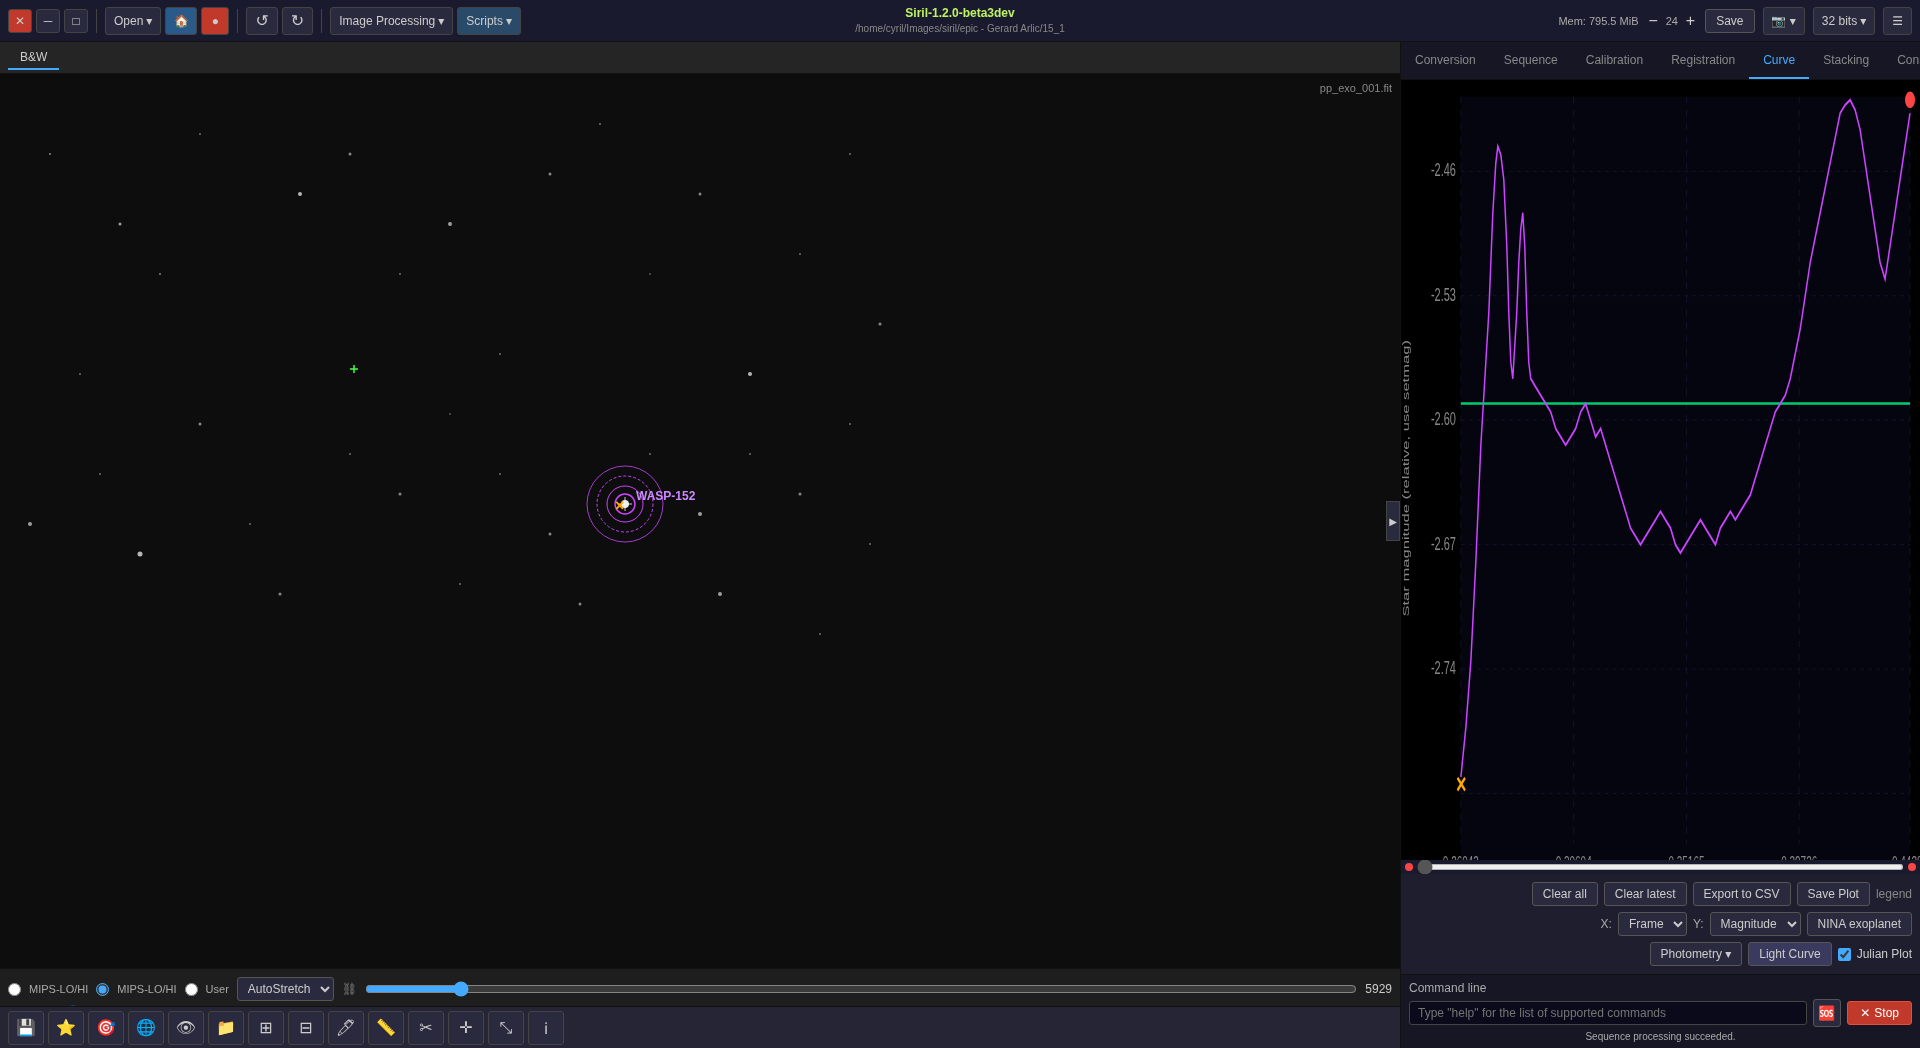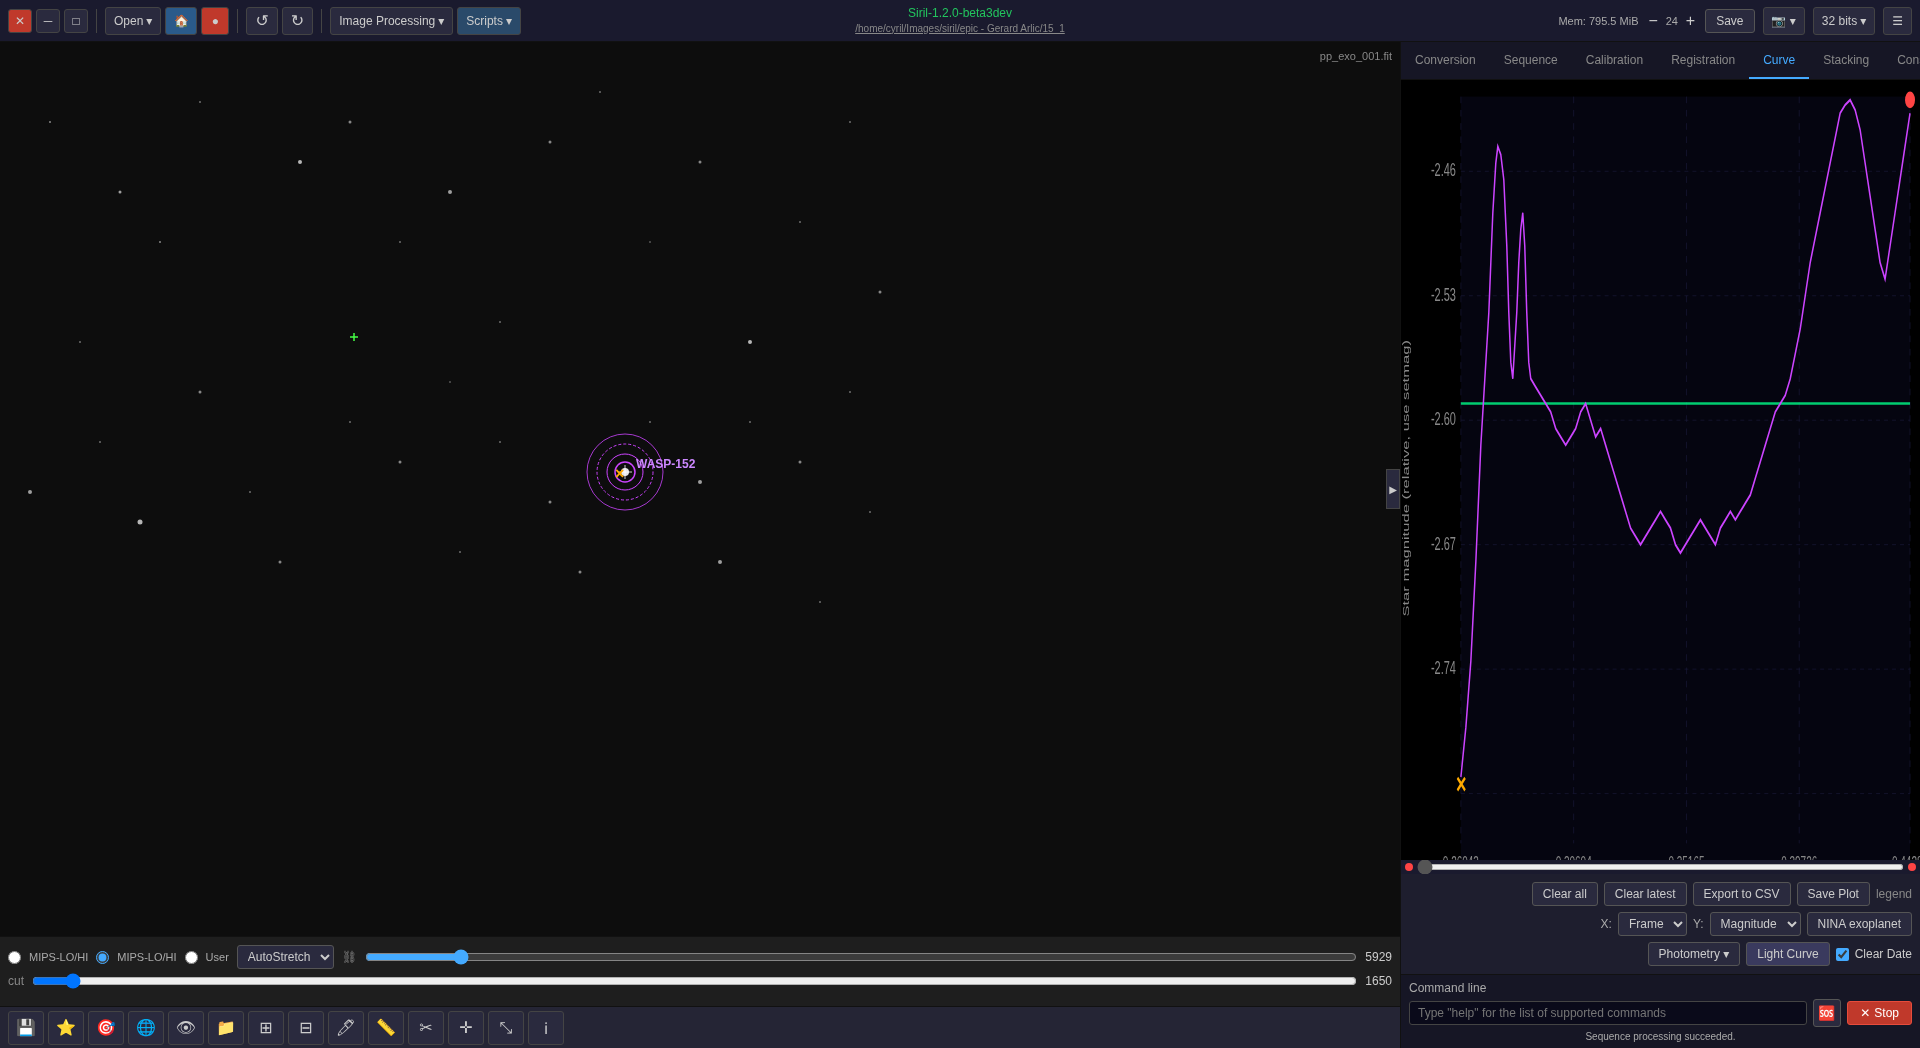--- a/index.html
+++ b/index.html
@@ -355,22 +355,22 @@
     <span>Image Processing</span>
     <span>▾</span>
   </button>
 
   <button class="tb-btn" style="background:#2a4a6a;">
     <span>Scripts</span>
     <span>▾</span>
   </button>
 
   <div class="title-center">
-    <div style="font-weight:normal;color:#22c55e;">Siril-1.2.0-beta3dev</div>
-    <div style="font-size:10px;color:#888;text-decoration:underline;">/home/cyril/Images/siril/epic - Gerard Arlic/15_1</div>
+    <div style="font-weight:bold;color:#bef264;">Siril-1.2.0-beta3dev</div>
+    <div style="font-size:10px;color:#888;">/home/cyril/Images/siril/epic - Gerard Arlic/15_1</div>
   </div>
 
   <div class="mem-info">
     <span>Mem: 795.5 MiB</span>
     <div class="zoom-ctrl">
       <button class="zoom-btn">−</button>
       <span style="min-width:20px;text-align:center;">24</span>
       <button class="zoom-btn">+</button>
     </div>
     <button class="ctrl-btn">Save</button>
@@ -380,20 +380,23 @@
       <span>▾</span>
     </button>
     <button class="tb-btn">☰</button>
   </div>
 </div>
 
 <div id="main-layout">
 
   <div id="image-panel">
 
+    <div id="image-tabs">
+      <div class="img-tab">B&amp;W</div>
+    </div>
 
     <div id="star-canvas">
 
       <svg width="100%" height="100%" style="position:absolute;top:0;left:0;">
         <rect width="100%" height="100%" fill="#0d0d0d"></rect>
 
         <circle cx="50" cy="80" r="1" fill="rgba(255,255,255,0.5)"></circle>
         <circle cx="120" cy="150" r="1.5" fill="rgba(255,255,255,0.6)"></circle>
         <circle cx="200" cy="60" r="1" fill="rgba(255,255,255,0.4)"></circle>
         <circle cx="300" cy="120" r="2" fill="rgba(255,255,255,0.7)"></circle>
@@ -694,21 +697,21 @@
       </div>
 
       <div class="ctrl-row">
         <button class="ctrl-btn">
           <span>Photometry</span>
           <span>▾</span>
         </button>
         <button class="ctrl-btn" style="background:#3a3a5e;">Light Curve</button>
         <div style="margin-left:auto;display:flex;align-items:center;gap:6px;">
           <input type="checkbox" checked="" class="ctrl-checkbox" style="">
-          <label style="color:#ccc;font-size:12px;">Clear Date</label>
+          <label style="color:#ccc;font-size:12px;">Julian Plot</label>
         </div>
       </div>
     </div>
 
     <div id="cmd-area">
       <div class="cmd-label">Command line</div>
       <div class="cmd-input-row">
         <input type="text" id="cmd-input" placeholder="Type &quot;help&quot; for the list of supported commands" style="">
         <button class="help-btn">🆘</button>
         <button class="stop-btn">

